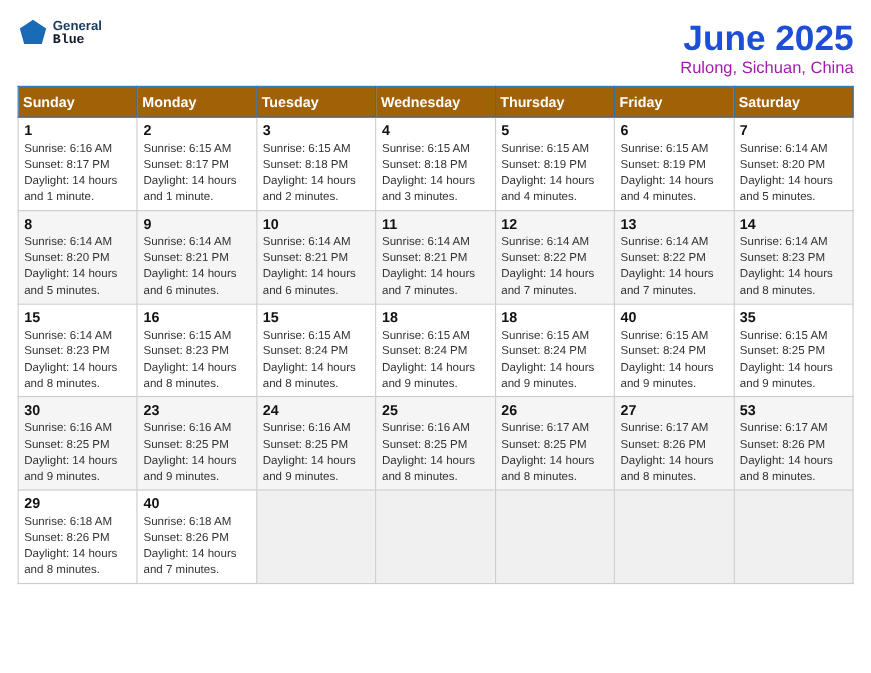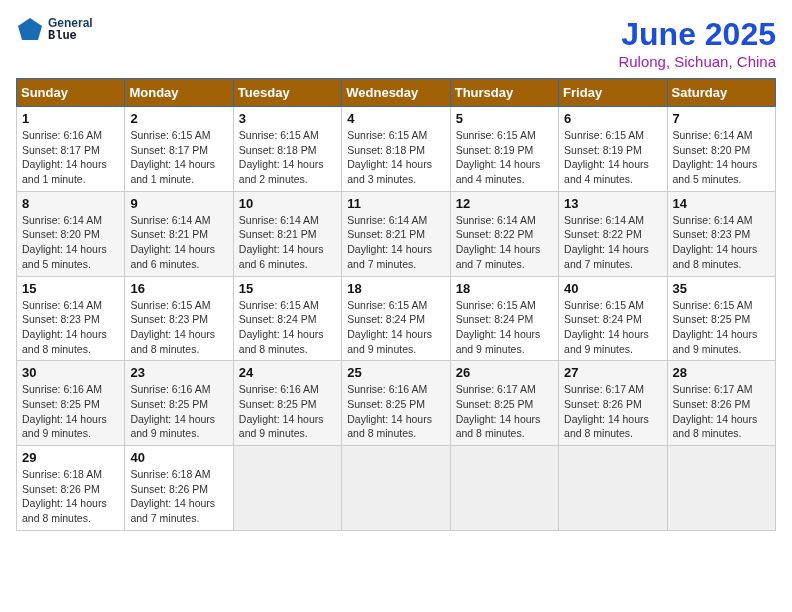--- a/index.html
+++ b/index.html
@@ -233,21 +233,21 @@
   </td>
         <td>
     <span class="day-num">26</span>
     <div class="day-info">Sunrise: 6:17 AM<br>Sunset: 8:25 PM<br>Daylight: 14 hours and 8 minutes.</div>
   </td>
         <td>
     <span class="day-num">27</span>
     <div class="day-info">Sunrise: 6:17 AM<br>Sunset: 8:26 PM<br>Daylight: 14 hours and 8 minutes.</div>
   </td>
         <td>
-    <span class="day-num">28</span>
+    <span class="day-num">53</span>
     <div class="day-info">Sunrise: 6:17 AM<br>Sunset: 8:26 PM<br>Daylight: 14 hours and 8 minutes.</div>
   </td>
       </tr>
       <tr>
         <td>
     <span class="day-num">29</span>
     <div class="day-info">Sunrise: 6:18 AM<br>Sunset: 8:26 PM<br>Daylight: 14 hours and 8 minutes.</div>
   </td>
         <td>
     <span class="day-num">40</span>

